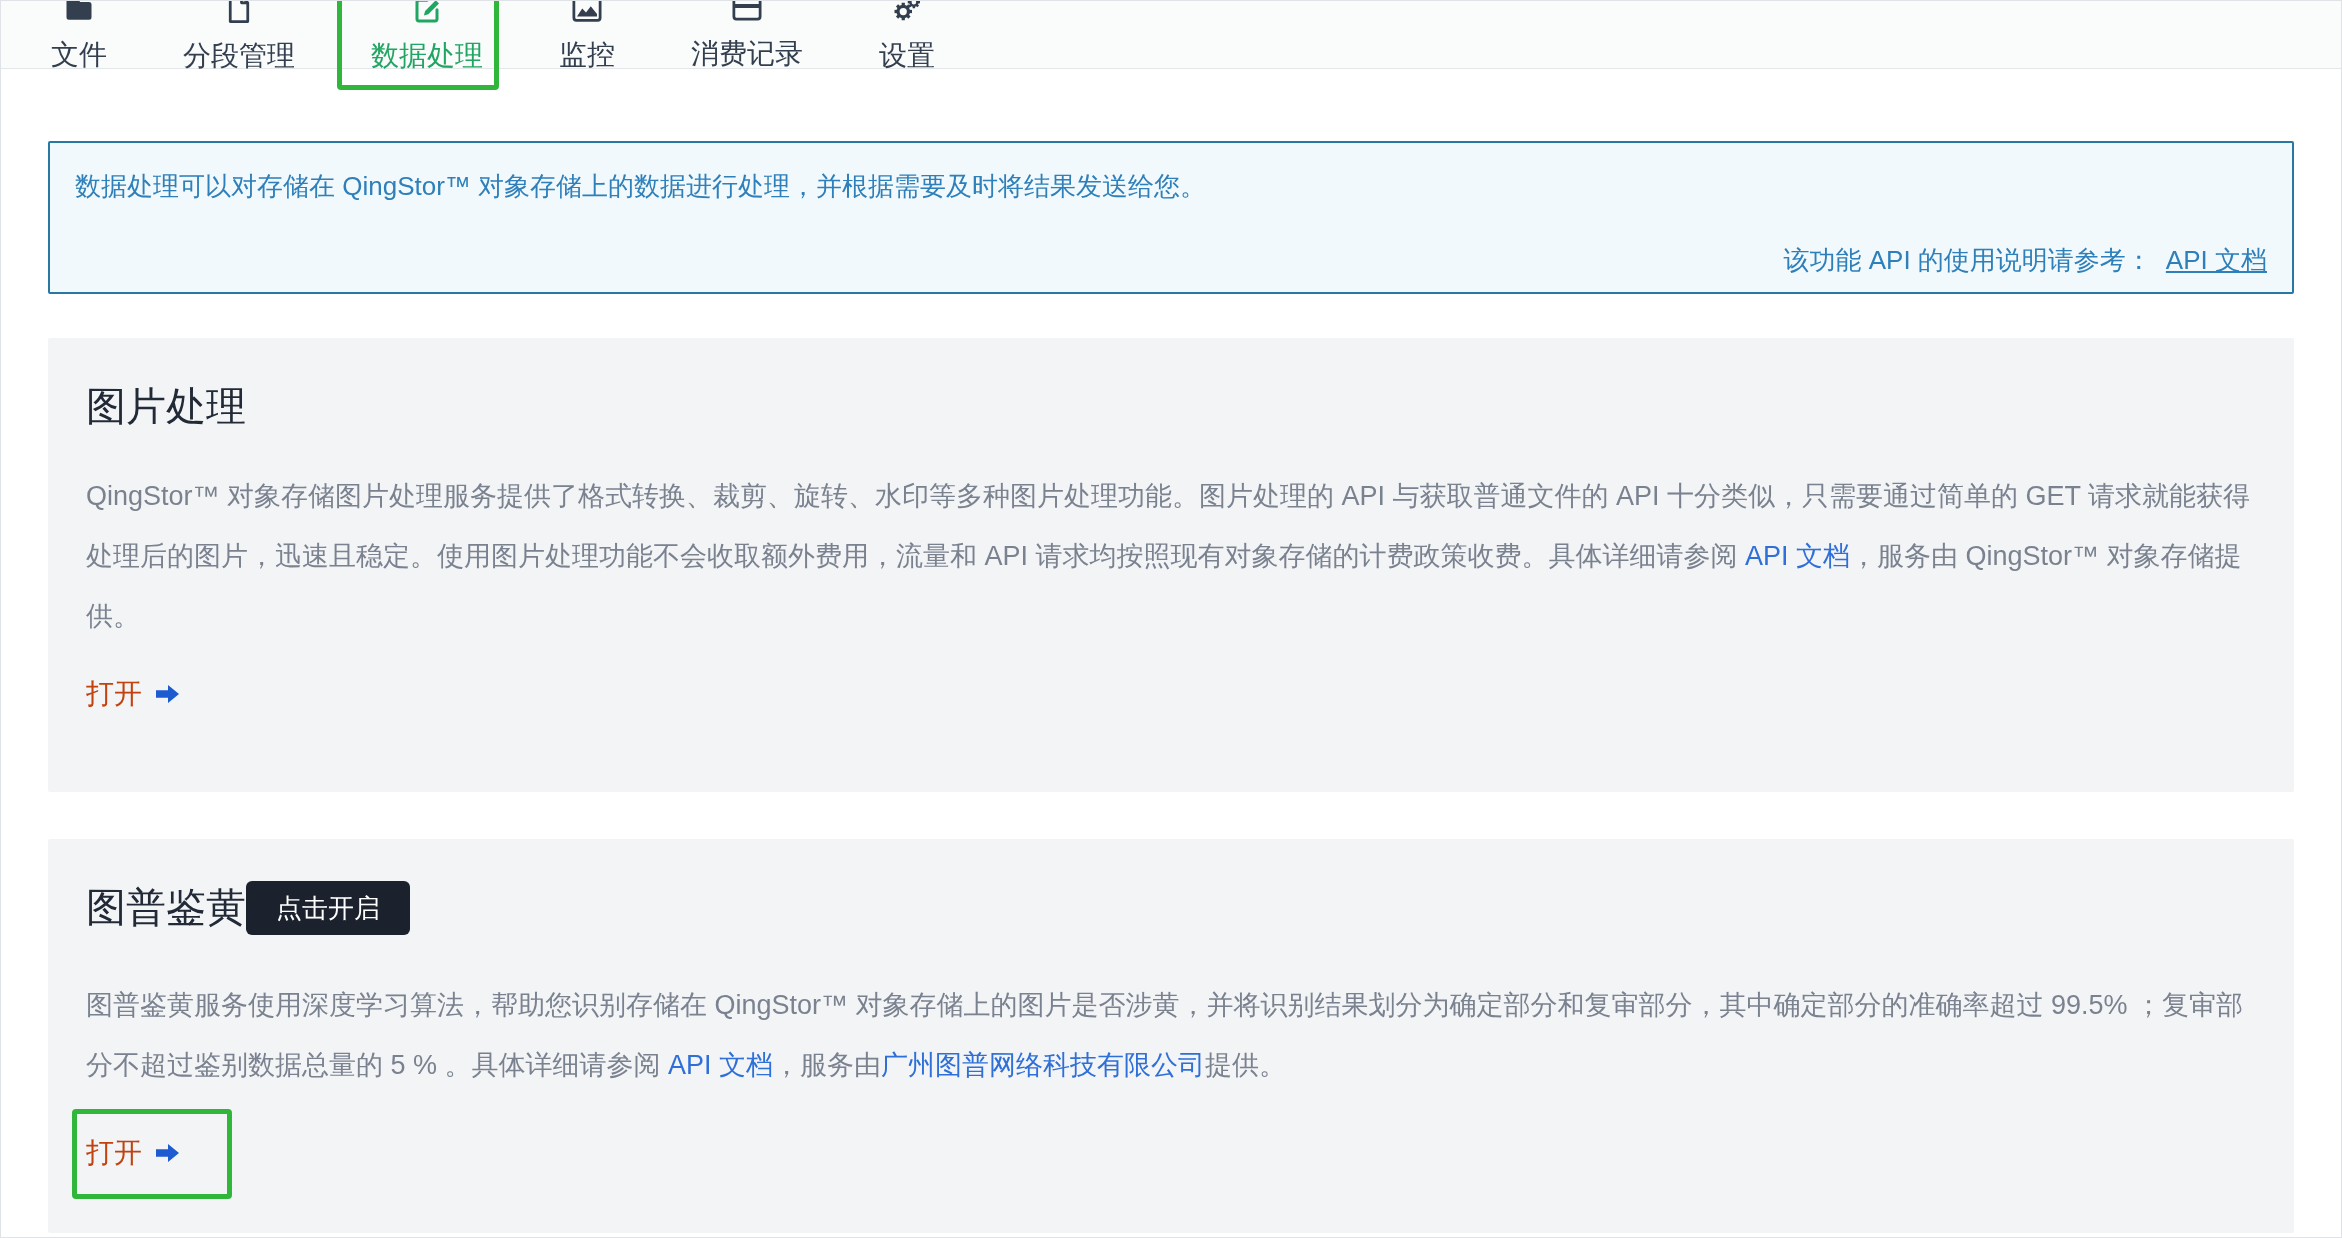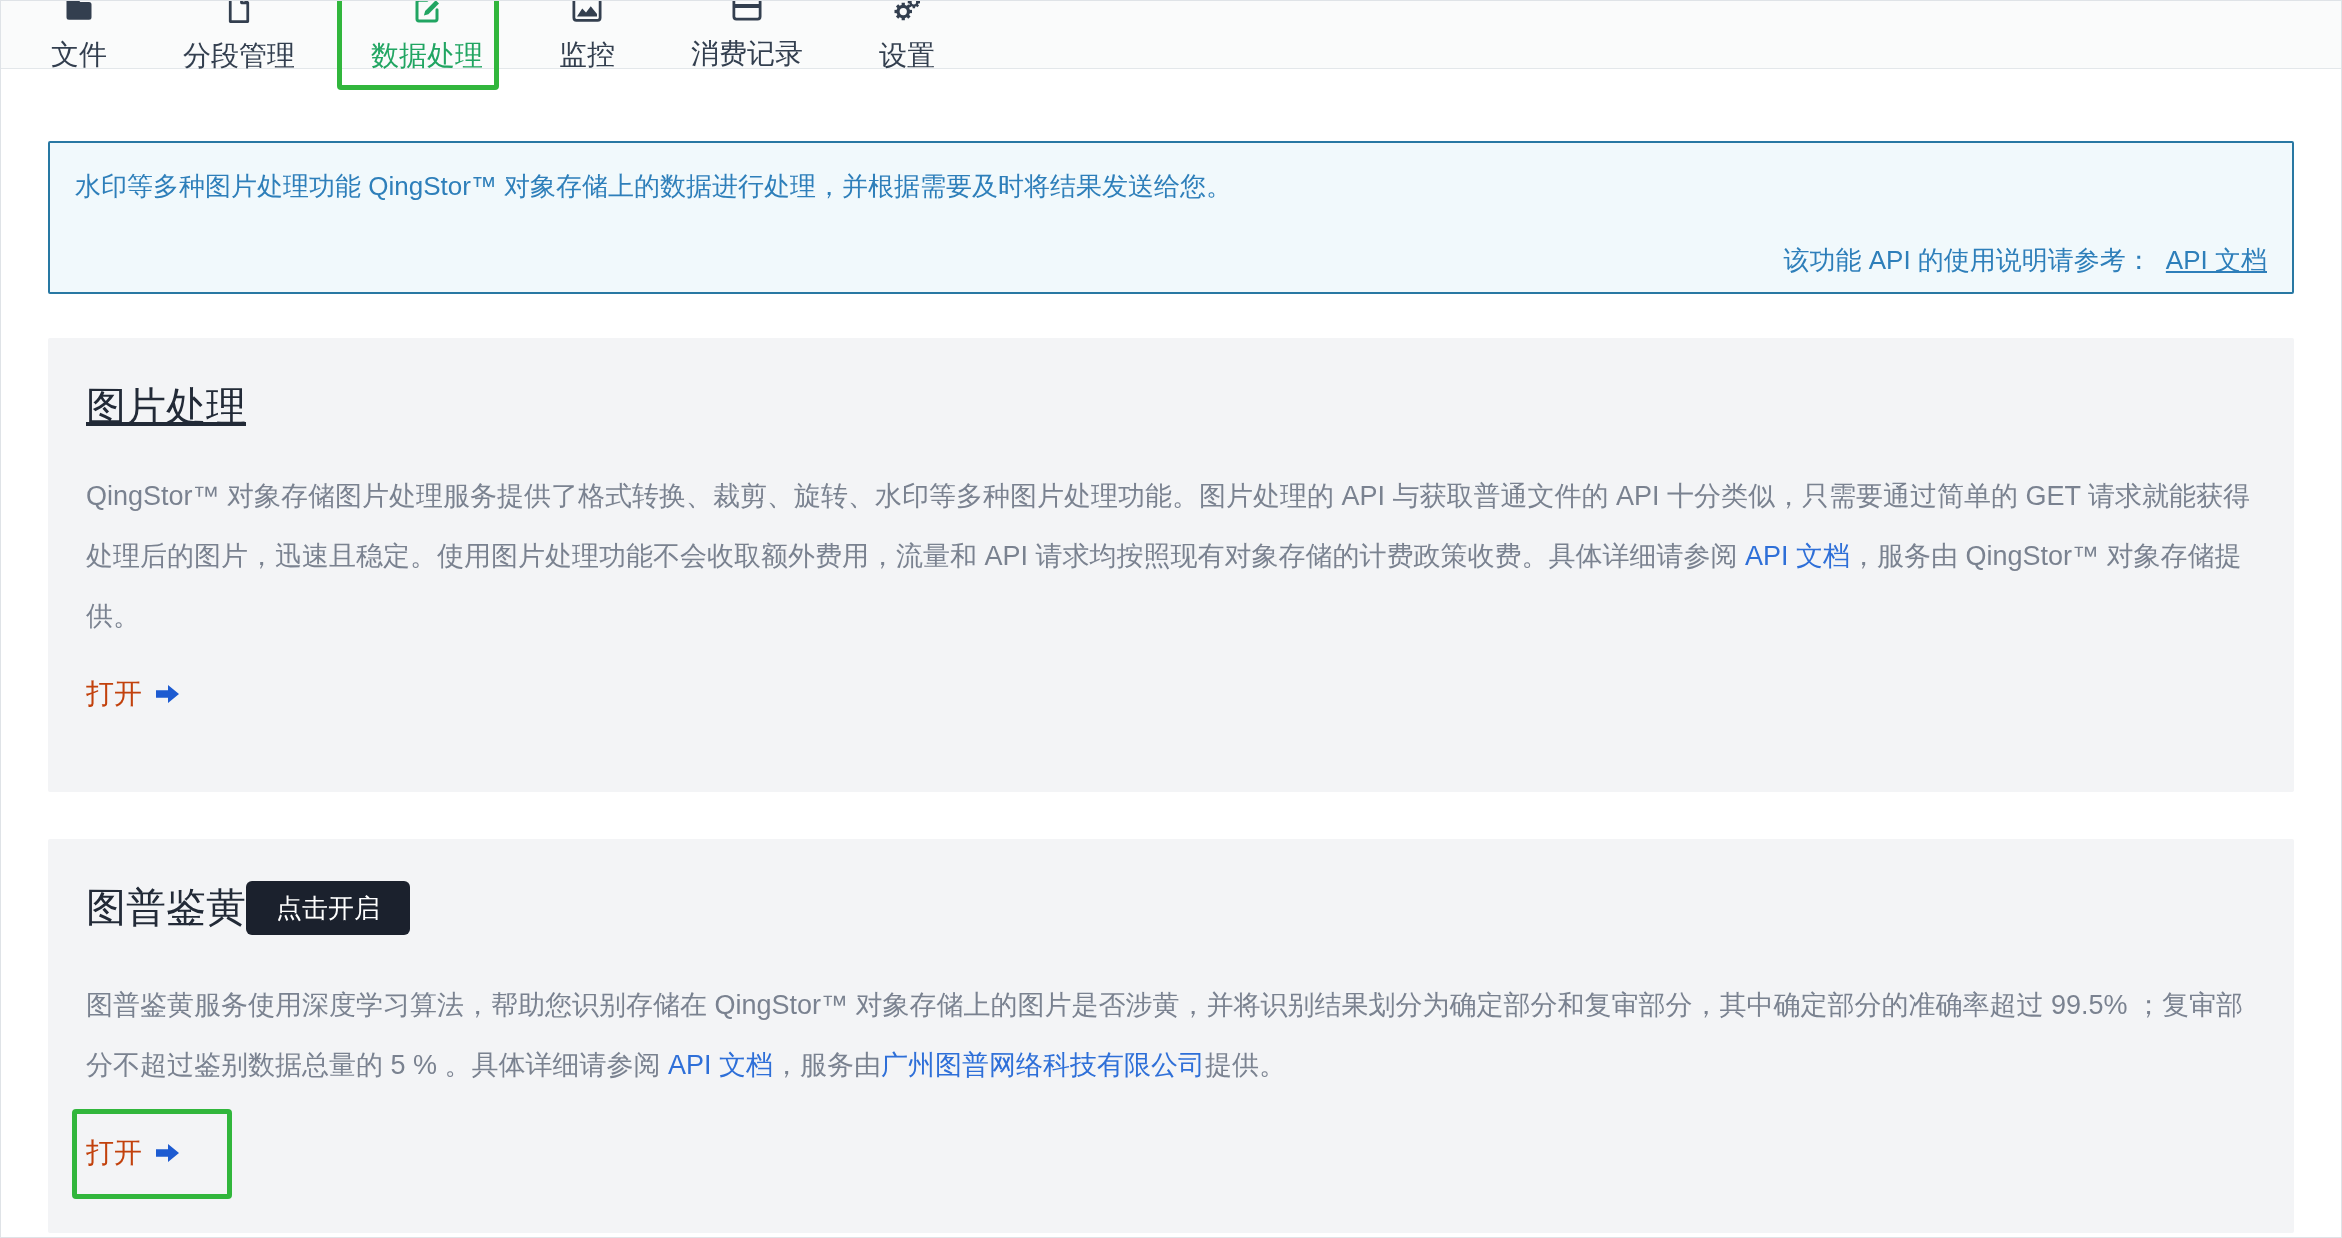--- a/index.html
+++ b/index.html
@@ -45,21 +45,21 @@
   
   .card {
     position:absolute; left:47px; right:47px;
     background:#f3f4f6; border-radius:2px; padding:0 38px;
   }
   .card-1 { top:337px; height:454px; }
   .card-2 { top:838px; height:394px; }
   .card h2 {
     font-size:40px; font-weight:500; color:#222a37; line-height:52px;
   }
-  .card-1 h2 { padding-top:42px;text-decoration:underline; }
+  .card-1 h2 { padding-top:42px; }
   .card-head {
     display:flex; justify-content:flex-start; align-items:flex-start;
     padding-top:42px;
   }
   .desc {
     margin-top:34px; font-size:27px; line-height:60px; color:#7a8290;
   }
   .card-2 .desc { margin-top:40px; }
   .desc a { color:#2e6fd8; text-decoration:none; cursor:pointer; }
   .open-row { margin-top:30px; }
@@ -156,21 +156,21 @@
             <line x1="17.5" y1="3.7" x2="17.5" y2="1.6"></line>
               <line x1="19.48" y1="4.52" x2="20.96" y2="3.04"></line>
           </g>
         </svg>
       </span>
       <span>设置</span>
     </div>
   </div>
 
   <div class="banner">
-    <div class="bline">水印等多种图片处理功能 QingStor™ 对象存储上的数据进行处理，并根据需要及时将结果发送给您。</div>
+    <div class="bline">数据处理可以对存储在 QingStor™ 对象存储上的数据进行处理，并根据需要及时将结果发送给您。</div>
     <div class="bline">
       <span>该功能 API 的使用说明请参考：</span><a>API 文档</a>
     </div>
   </div>
 
   <div class="card card-1">
     <h2>图片处理</h2>
     <div class="desc">
       <span>QingStor™ 对象存储图片处理服务提供了格式转换、裁剪、旋转、水印等多种图片处理功能。图片处理的 API 与获取普通文件的 API 十分类似，只需要通过简单的 GET 请求就能获得处理后的图片，迅速且稳定。使用图片处理功能不会收取额外费用，流量和 API 请求均按照现有对象存储的计费政策收费。具体详细请参阅 </span><a>API 文档</a><span>，服务由 QingStor™ 对象存储提供。</span>
     </div>

